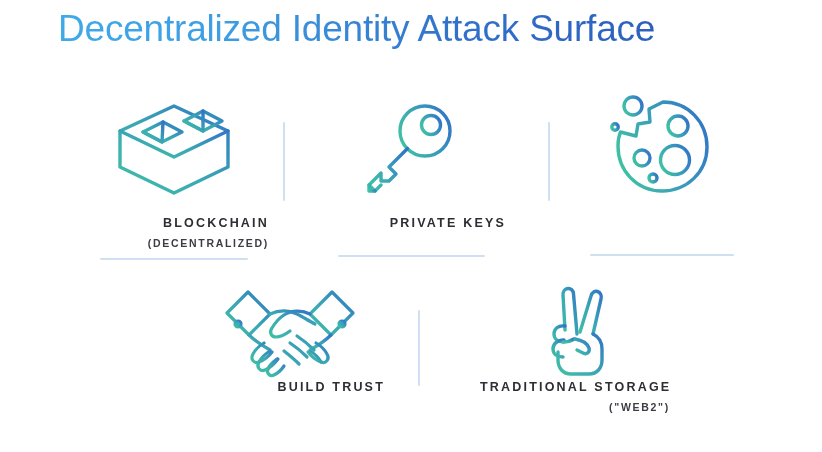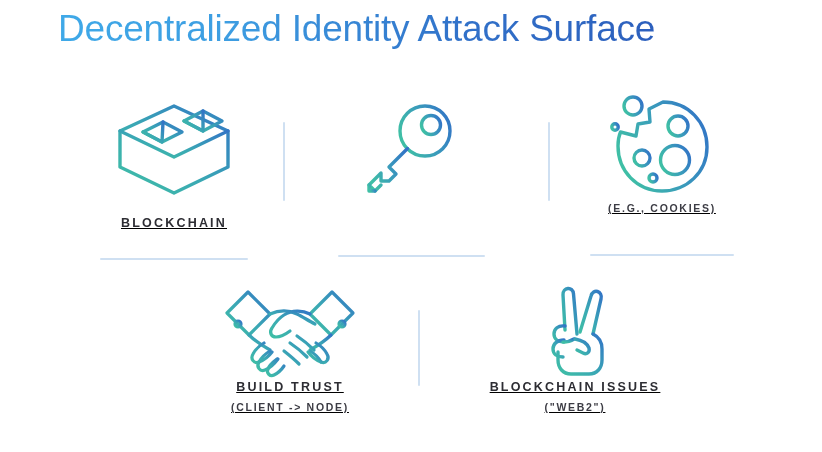--- a/index.html
+++ b/index.html
@@ -29,22 +29,21 @@
     background: linear-gradient(90deg, #3fa9e8 0%, #3d9ee2 28%, #3171c9 68%, #2c5fbd 100%);
     -webkit-background-clip: text;
     background-clip: text;
     color: transparent;
     -webkit-text-fill-color: transparent;
   }
 
   
   .item {
     position: absolute;
-    text-align: center;
-    text-decoration: underline;
+    text-align: right;
   }
   .icon-wrap {
     display: flex;
     align-items: flex-end;
     justify-content: center;
     width: 100%;
   }
   .label {
     font-size: 12.5px;
     font-weight: 700;
@@ -127,39 +126,41 @@
 
         <path d="M31 31 L51 21 L70 31 L50 41 Z"></path>
         <path d="M31 31 L50 41 L51 21"></path>
 
         <path d="M72 20 L91 10 L110 20 L91 30 Z"></path>
         <path d="M72 20 L91 30 L91 10"></path>
       </g>
     </svg>
   </div>
   <div class="label">BLOCKCHAIN</div>
+  <div class="sublabel">(DECENTRALIZED)</div>
 </div>
 
 <div class="item" id="item-private-keys">
   <div class="icon-wrap">
     <svg width="104" height="100" viewBox="0 0 104 100">
       <g fill="none" stroke="url(#gradIcon2)" stroke-width="3.4" stroke-linejoin="round" stroke-linecap="round">
 
         <circle cx="66" cy="30" r="25"></circle>
 
         <circle cx="72" cy="24" r="9.5"></circle>
 
         <path d="M48.5 47.5
                  L30 66 L37 73 L30 80
                  L22 80 L22 72
                  L10 84 L16 90 L22 84"></path>
         <path d="M10 84 L10 90 L16 90"></path>
       </g>
     </svg>
   </div>
+  <div class="label">PRIVATE KEYS</div>
 </div>
 
 <div class="item" id="item-post-auth">
   <div class="icon-wrap">
     <svg width="112" height="105" viewBox="0 0 112 105">
       <g fill="none" stroke="url(#gradIcon2)" stroke-width="3.4" stroke-linejoin="round" stroke-linecap="round">
 
         <path d="M57 12
                  C82 12 101 32 101 57
                  C101 82 81 101 56 101
@@ -170,21 +171,20 @@
         <circle cx="72" cy="36" r="10"></circle>
         <circle cx="69" cy="70" r="14.5"></circle>
         <circle cx="36" cy="68" r="8"></circle>
         <circle cx="47" cy="88" r="4"></circle>
 
         <circle cx="27" cy="16" r="9"></circle>
         <circle cx="9" cy="37" r="3.2"></circle>
       </g>
     </svg>
   </div>
-  <div class="sublabel">(E.G., COOKIES)</div>
 </div>
 
 <div class="item" id="item-build-trust">
   <div class="icon-wrap">
     <svg width="134" height="92" viewBox="0 0 134 92">
       <g fill="none" stroke="url(#gradIcon)" stroke-width="3.2" stroke-linejoin="round" stroke-linecap="round">
 
         <path d="M4 25 L25 4 L47 26 L26 47 Z"></path>
         <circle cx="15" cy="36" r="3"></circle>
 
@@ -205,21 +205,20 @@
 
         <path d="M93 55 C98 58 102 62 104 66 C107 71 103 76 98 74 C93 72 88 68 85 64"></path>
         <path d="M87 63 C92 66 96 70 98 74"></path>
         <path d="M74 48 C80 52 86 57 91 62"></path>
         <path d="M67 55 C73 59 79 64 84 69"></path>
         <path d="M61 63 C66 67 72 72 76 76"></path>
       </g>
     </svg>
   </div>
   <div class="label">BUILD TRUST</div>
-  <div class="sublabel">(CLIENT -&gt; NODE)</div>
 </div>
 
 <div class="item" id="item-traditional">
   <div class="icon-wrap">
     <svg width="72" height="98" viewBox="0 0 72 98">
       <g fill="none" stroke="url(#gradIcon)" stroke-width="3.4" stroke-linejoin="round" stroke-linecap="round">
 
         <path d="M26 48 L24 13 C23.5 5 34 4 34.5 12 L38 52"></path>
 
         <path d="M41 50 L52 14 C54 6 64 9 62 17 L54 52"></path>
@@ -230,21 +229,21 @@
         <path d="M24 60 C27 60 32 59 35 57"></path>
         <path d="M54 52 C60 55 63 60 63 67 L63 78 C63 86 58 92 50 92 L32 92
                  C24 92 19 86 19 78 L19 70"></path>
 
         <path d="M36 57 C42 58 48 61 50 66 C51 70 48 73 44 71 L38 68"></path>
 
         <path d="M26 75 L26 95"></path>
       </g>
     </svg>
   </div>
-  <div class="label">BLOCKCHAIN ISSUES</div>
+  <div class="label">TRADITIONAL STORAGE</div>
   <div class="sublabel">("WEB2")</div>
 </div>
 
 <div class="v-divider" style="left:283px; top:122px; height:79px;"></div>
 <div class="v-divider" style="left:548px; top:122px; height:79px;"></div>
 <div class="v-divider" style="left:418px; top:310px; height:76px;"></div>
 
 <div class="h-divider" style="left:100px; top:258px; width:148px;"></div>
 <div class="h-divider" style="left:338px; top:255px; width:147px;"></div>
 <div class="h-divider" style="left:590px; top:254px; width:144px;"></div>

